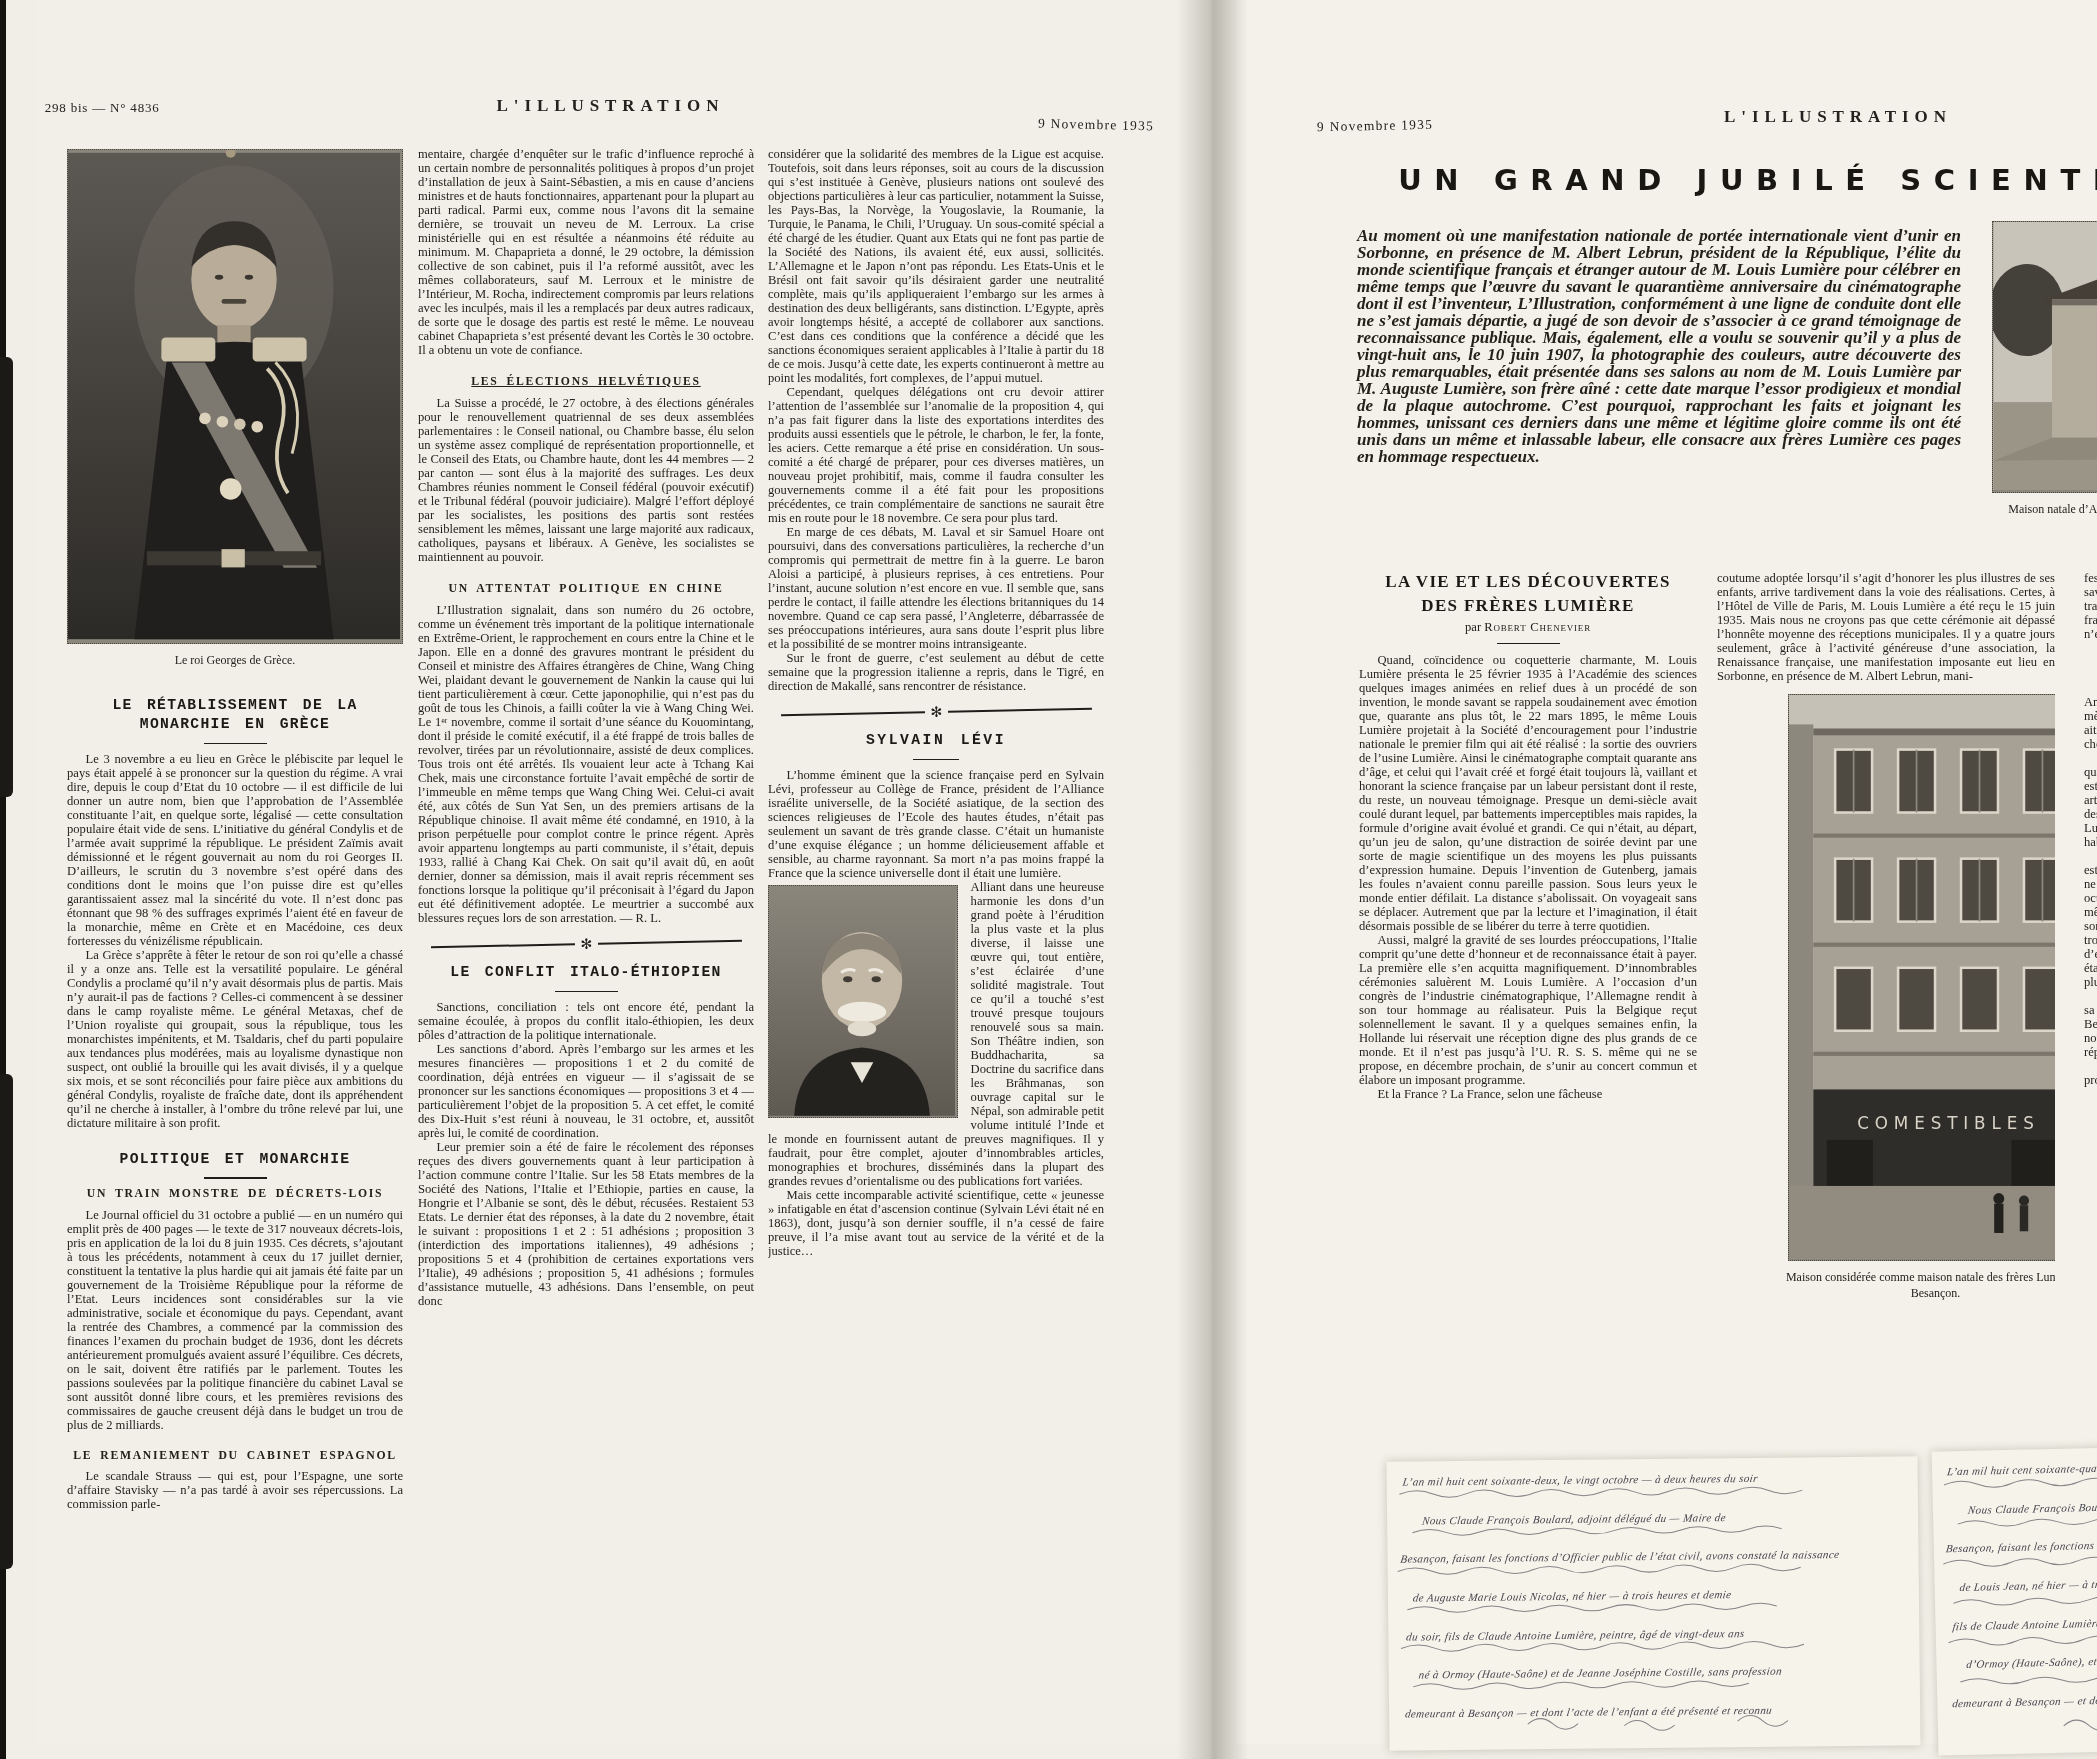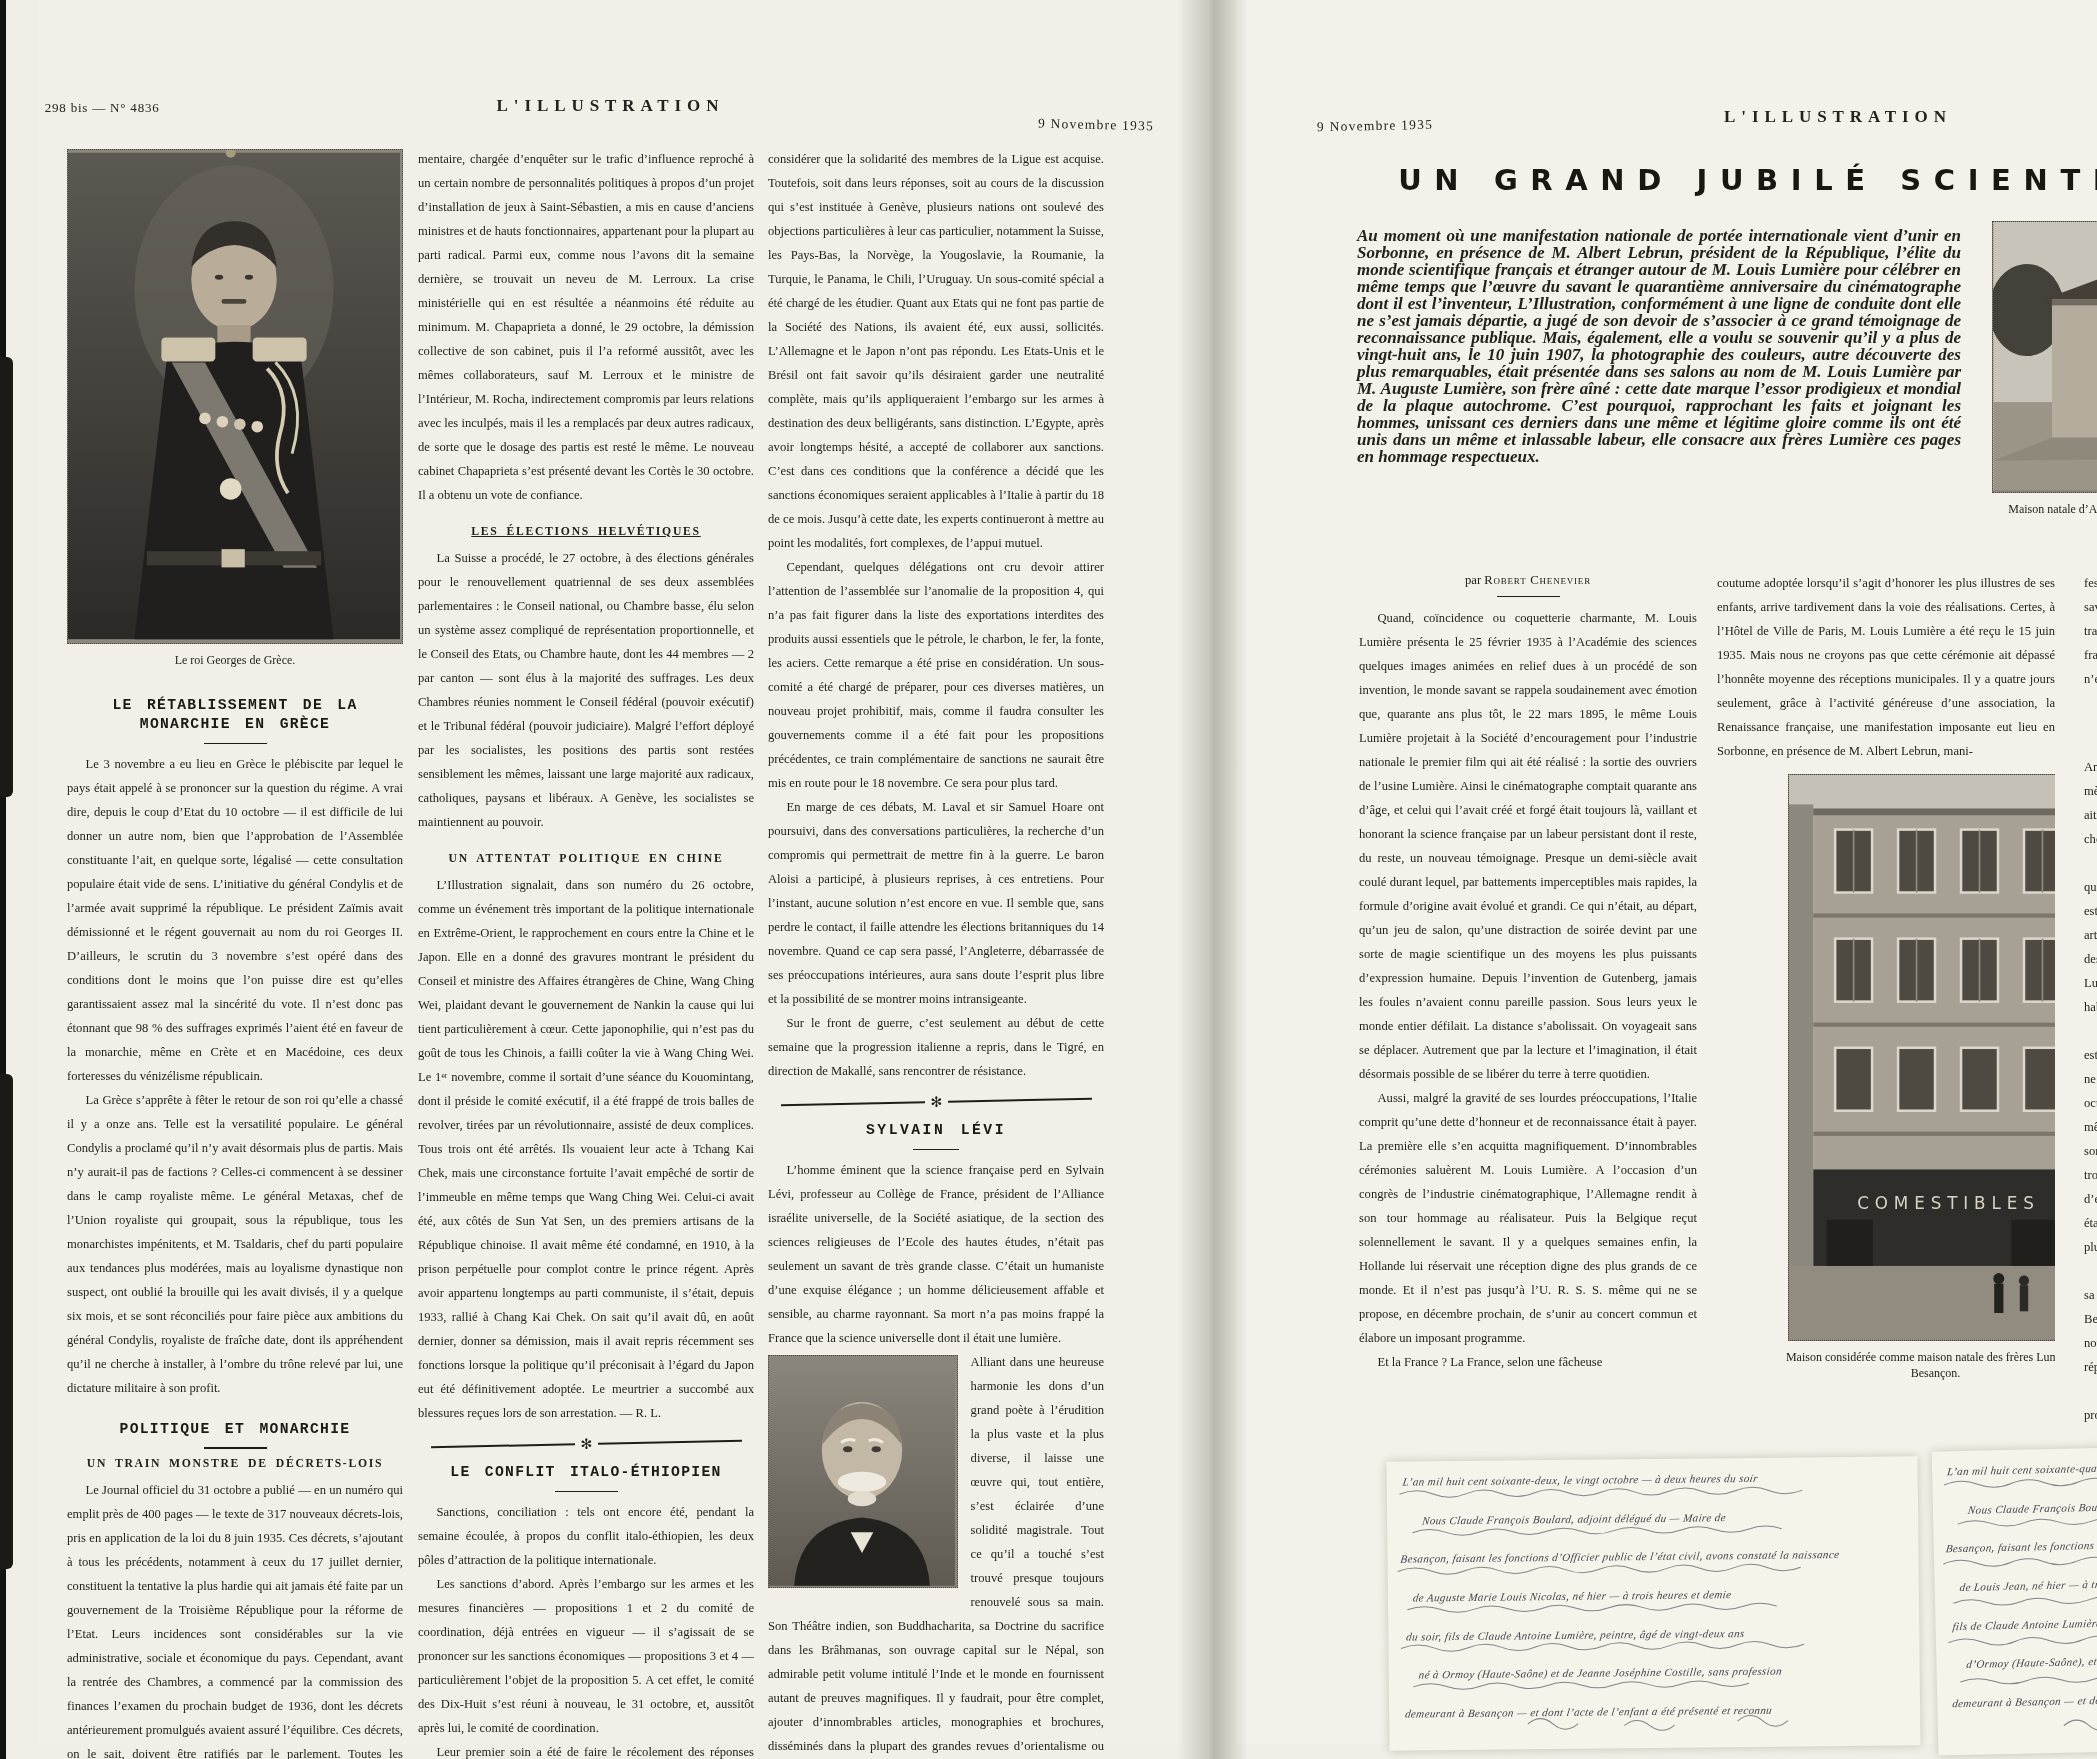--- a/index.html
+++ b/index.html
@@ -13,21 +13,21 @@
   .page{position:absolute;top:0;height:1744px;}
   #page-left{left:38px;width:1145px;background:#f1efe7;}
   #page-right{left:1237px;width:1202px;background:#f3f1e9;}
 
   .runhead{position:absolute;font-family:"Liberation Serif",serif;color:#24221e;white-space:nowrap;}
   .folio{font-size:13px;letter-spacing:0.8px;}
   .masthead{font-size:17px;font-weight:bold;letter-spacing:5.9px;}
   .rundate{font-size:13.4px;letter-spacing:1.3px;}
 
   .col{position:absolute;overflow:hidden;color:#26231e;}
-  .col p, .bp{font-size:12.6px;line-height:24px;text-align:justify;margin:0;text-indent:18.5px;}
+  .col p, .bp{font-size:12.6px;line-height:14px;text-align:justify;margin:0;text-indent:18.5px;}
   .cont > .bp:first-child{text-indent:0;}
 
   .sechead{font-family:Liberation Mono, monospace;font-weight:bold;text-align:center;
      font-size:14.7px;line-height:19.3px;letter-spacing:1.3px;word-spacing:4.2px;color:#1c1a16;margin:0;}
   .subhead{font-family:"Liberation Serif",serif;text-align:center;font-size:11.7px;letter-spacing:1.7px;
      word-spacing:3.4px;color:#242119;margin:0;}
   .hrule{width:63px;height:1.3px;background:#1e1d19;margin:8.4px auto;}
   .hrule.small{width:46px;}
   .orn{display:flex;align-items:center;margin:11px 12.6px;transform:rotate(-1.2deg);}
   .orn .orn-line{flex:1;height:1.3px;background:#1e1d19;}
@@ -226,20 +226,24 @@
           <rect x="700" y="340" width="120" height="175" fill="#a39c8d"></rect>
           <circle cx="836" cy="380" r="17" fill="#23211e"></circle>
           <rect x="822" y="395" width="28" height="95" fill="#23211e"></rect>
           <path d="M140 515 L880 515 L1042 560 L0 570 Z" fill="#8f897c"></path>
         </svg>
       </div>
       <div class="caption">Maison natale d’Antoine Lumière, père de MM. Auguste et Louis Lumière, à Ormoy (Haute-Saône).</div>
     </div>
 
     <div class="col" style="left:122px;top:570px;width:338px;height:879px;">
+      <h2 class="art-head">
+        <div class="l1">LA VIE ET LES DÉCOUVERTES</div>
+        <div class="l1">DES FRÈRES LUMIÈRE</div>
+      </h2>
       <div class="byline">
         <span>par</span>
         <span class="by-name">Robert Chenevier</span>
       </div>
       <div class="hrule"></div>
       <div>
           <p class="bp">Quand, coïncidence ou coquetterie charmante, M. Louis Lumière présenta le 25 février 1935 à l’Académie des sciences quelques images animées en relief dues à un procédé de son invention, le monde savant se rappela soudainement avec émotion que, quarante ans plus tôt, le 22 mars 1895, le même Louis Lumière projetait à la Société d’encouragement pour l’industrie nationale le premier film qui ait été réalisé : la sortie des ouvriers de l’usine Lumière. Ainsi le cinématographe comptait quarante ans d’âge, et celui qui l’avait créé et forgé était toujours là, vaillant et honorant la science française par un labeur persistant dont il reste, du reste, un nouveau témoignage. Presque un demi-siècle avait coulé durant lequel, par battements imperceptibles mais rapides, la formule d’origine avait évolué et grandi. Ce qui n’était, au départ, qu’un jeu de salon, qu’une distraction de soirée devint par une sorte de magie scientifique un des moyens les plus puissants d’expression humaine. Depuis l’invention de Gutenberg, jamais les foules n’avaient connu pareille passion. Sous leurs yeux le monde entier défilait. La distance s’abolissait. On voyageait sans se déplacer. Autrement que par la lecture et l’imagination, il était désormais possible de se libérer du terre à terre quotidien.</p>
           <p class="bp">Aussi, malgré la gravité de ses lourdes préoccupations, l’Italie comprit qu’une dette d’honneur et de reconnaissance était à payer. La première elle s’en acquitta magnifiquement. D’innombrables cérémonies saluèrent M. Louis Lumière. A l’occasion d’un congrès de l’industrie cinématographique, l’Allemagne rendit à son tour hommage au réalisateur. Puis la Belgique reçut solennellement le savant. Il y a quelques semaines enfin, la Hollande lui réservait une réception digne des plus grands de ce monde. Et il n’est pas jusqu’à l’U. R. S. S. même qui ne se propose, en décembre prochain, de s’unir au concert commun et élabore un imposant programme.</p>
           <p class="bp">Et la France ? La France, selon une fâcheuse</p>
         </div>

